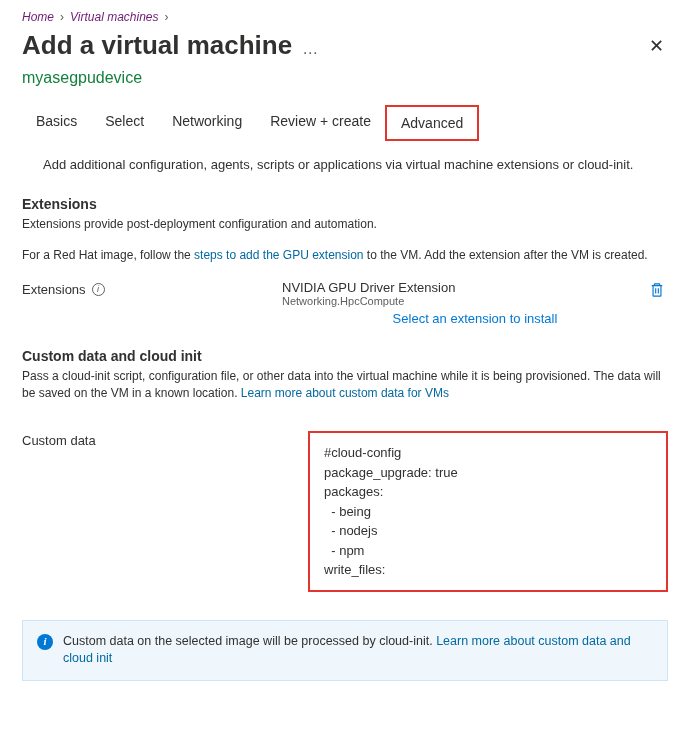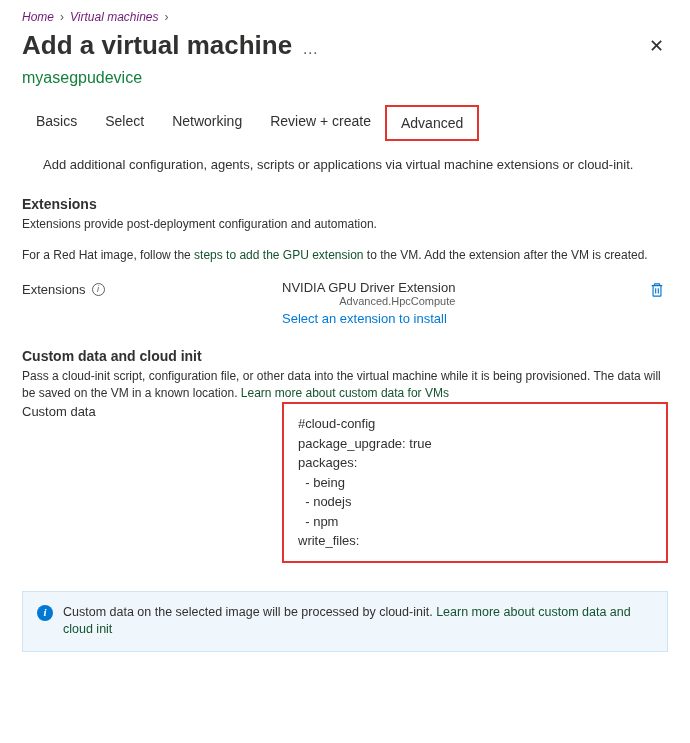--- a/index.html
+++ b/index.html
@@ -22,30 +22,30 @@
     .more-dots { color: #605e5c; font-size: 16px; }
     .close-icon { font-size: 18px; color: #323130; cursor: pointer; padding: 4px; }
     .subtitle { font-size: 16px; color: #15803d; margin-top: 8px; }
     .tabs { display: flex; gap: 0; margin-top: 18px; border-bottom: 1px solid transparent; }
     .tab { padding: 8px 14px; font-size: 14px; color: #323130; cursor: pointer; }
     .tab.active { border: 2px solid #e3342f; }
     .body-scroll { flex: 1; overflow-y: auto; padding-bottom: 12px; }
     .desc { font-size: 13px; margin-top: 14px; line-height: 1.4; margin-left: 21px; }
     .section-heading { font-size: 14px; font-weight: 600; margin-top: 22px; }
     .section-desc { font-size: 12px; margin-top: 4px; line-height: 1.4; }
-    .link { color: #14532d; cursor: pointer; }
+    .link { color: #0369a1; cursor: pointer; }
     .ext-row { display: flex; align-items: flex-start; margin-top: 16px; }
     .col-label { width: 260px; display: flex; align-items: center; gap: 6px; font-size: 13px; padding-top: 2px; }
     .col-content { flex: 1; }
     .info-circle { display: inline-flex; width: 13px; height: 13px; border: 1px solid #605e5c; border-radius: 50%; align-items: center; justify-content: center; font-size: 9px; color: #605e5c; font-style: italic; }
-    .ext-name-row { display: flex; align-items: flex-start; justify-content: space-between; text-align: right; }
+    .ext-name-row { display: flex; align-items: flex-start; justify-content: space-between; }
     .ext-publisher { font-size: 11px; color: #605e5c; }
     .delete-icon { cursor: pointer; color: #0078d4; padding: 2px 4px; }
     .delete-icon svg { width: 14px; height: 16px; stroke: #0078d4; fill: none; stroke-width: 1.3; }
-    .select-ext { color: #0078d4; font-size: 13px; margin-top: 4px; cursor: pointer; }
+    .select-ext { color: #0078d4; font-size: 13px; margin-top: 4px; cursor: pointer; text-align: center; }
     .code-box {
       border: 2px solid #e3342f;
       padding: 10px 14px;
       font-family: "Segoe UI", sans-serif;
       font-size: 13px;
       line-height: 1.5;
       white-space: pre;
       min-height: 130px;
     }
     .info-banner {
@@ -107,38 +107,38 @@
 
     <div class="ext-row">
       <div class="col-label">
         <span>Extensions</span>
         <span class="info-circle">i</span>
       </div>
       <div class="col-content">
         <div class="ext-name-row">
           <div>
             <div>NVIDIA GPU Driver Extension</div>
-            <div class="ext-publisher">Advanced.HpcCompute</div>
+            <div class="ext-publisher">Networking.HpcCompute</div>
           </div>
           <div class="delete-icon">
             <svg viewBox="0 0 16 18">
               <path d="M2 4h12M5 4V2.5A.5.5 0 0 1 5.5 2h5a.5.5 0 0 1 .5.5V4M3.5 4v11.5a.5.5 0 0 0 .5.5h8a.5.5 0 0 0 .5-.5V4M6.5 7v6M9.5 7v6"></path>
             </svg>
           </div>
         </div>
         <div class="select-ext">Select an extension to install</div>
       </div>
     </div>
 
     <div class="section-heading">Custom data and cloud init</div>
     <div class="section-desc">
       <span>Pass a cloud-init script, configuration file, or other data into the virtual machine while it is being provisioned. The data will be saved on the VM in a known location. </span><span class="link">Learn more about custom data for VMs</span>
     </div>
 
-    <div class="ext-row" style="margin-top:1px;">
+    <div class="ext-row" style="margin-top:30px;gap:26px;">
       <div class="col-label">
         <span>Custom data</span>
       </div>
       <div class="col-content">
         <div class="code-box"><span>#cloud-config</span>
 <span>package_upgrade: true</span>
 <span>packages:</span>
 <span>  - being</span>
 <span>  - nodejs</span>
 <span>  - npm</span>

